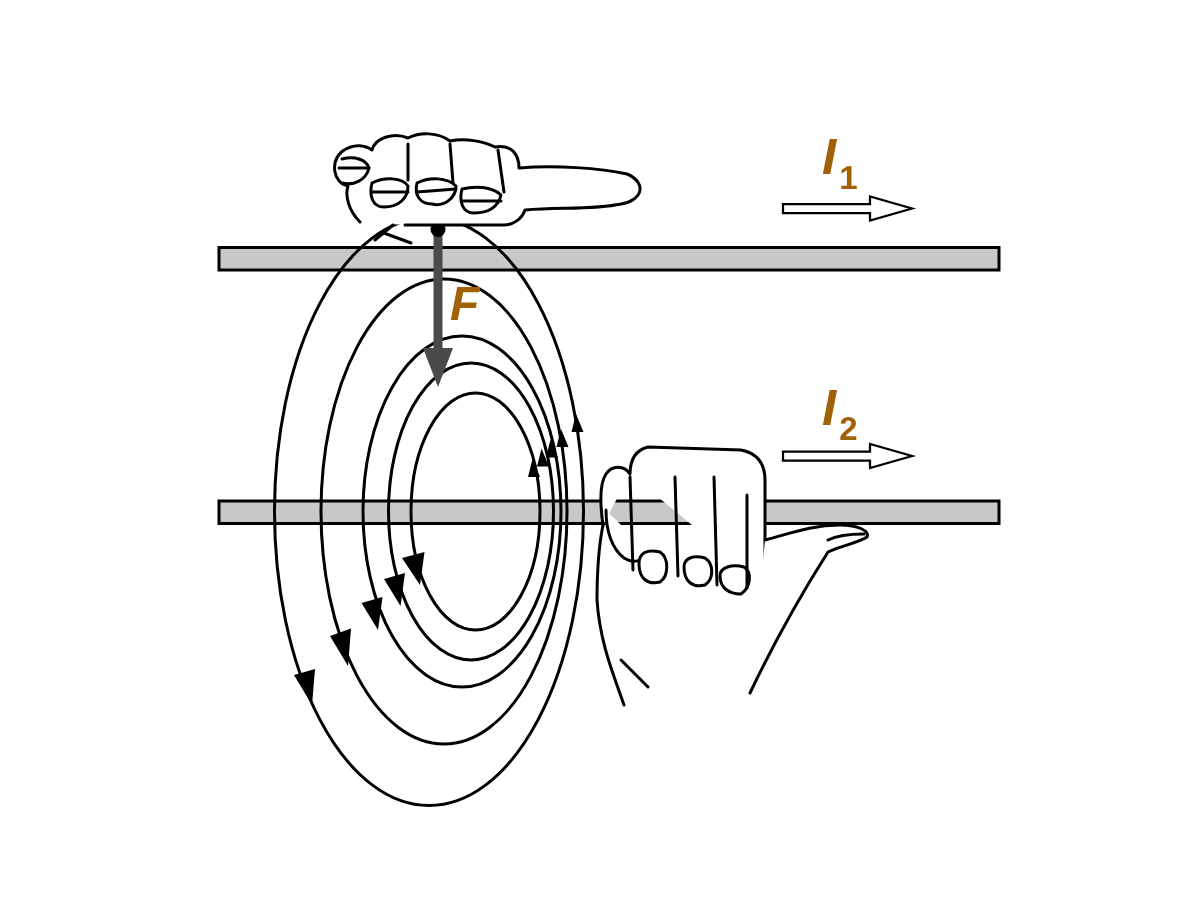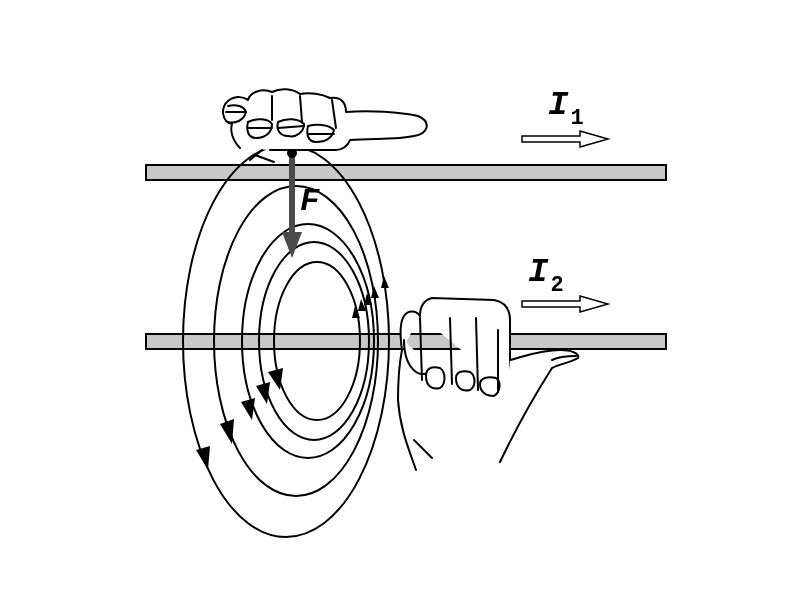--- a/index.html
+++ b/index.html
@@ -1,20 +1,20 @@
 <!DOCTYPE html>
 <html><head>
   <meta charset="utf-8">
   <style>
     html, body { margin: 0; padding: 0; background: #ffffff; }
     body { width: 800px; height: 600px; overflow: hidden; position: relative; font-family: "DejaVu Serif", serif; }
     #diagram { position: absolute; left: 0; top: 0; }
     .label {
-      position: absolute; font-family: Liberation Mono, monospace;
-      font-style: italic; font-weight: bold; color: #000000; line-height: 1; text-align: right;
+      position: absolute; font-family: Liberation Sans, sans-serif;
+      font-style: italic; font-weight: bold; color: #a16207; line-height: 1; text-align: right;
     }
     .label .sub { font-style: normal; font-size: 22px; position: relative; top: 10px; margin-left: 2px; }
   </style>
 </head>
 <body>
 
 <svg id="diagram" width="800" height="600" viewBox="0 0 800 600" xmlns="http://www.w3.org/2000/svg">
 
   <rect x="146" y="165" width="520" height="15" fill="#c8c8c8" stroke="#000" stroke-width="2"></rect>
   <rect x="146" y="334" width="520" height="15" fill="#c8c8c8" stroke="#000" stroke-width="2"></rect>
@@ -88,17 +88,17 @@
     <path d="M480,384 C480,378 488,376 496,378 C502,382 500,392 494,396 C486,396 480,392 480,384"></path>
     <path d="M498,330 L498,392"></path>
     <path d="M414,440 L432,458"></path>
   </g>
 </svg>
 
 <div class="label" style="left:548px; top:88px; font-size:34px;">
   <span>I</span><span class="sub">1</span>
 </div>
 
-<div class="label" style="left:528px; top:255px; font-size:34px;">
+<div class="label" style="left:548px; top:255px; font-size:34px;">
   <span>I</span><span class="sub">2</span>
 </div>
 
 <div class="label" style="left:300px; top:186px; font-size:32px;">F</div>
 
 </body></html>

